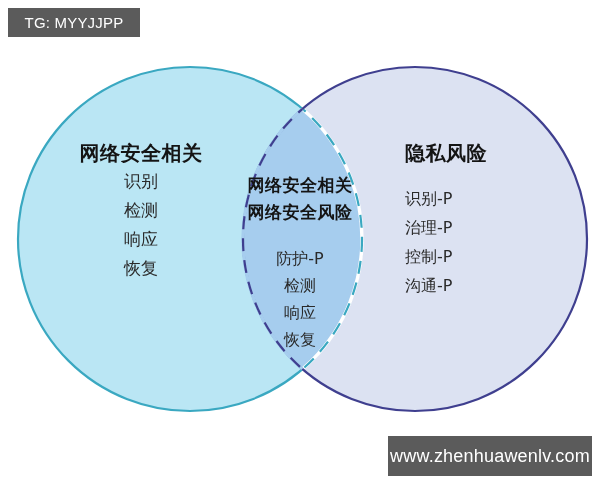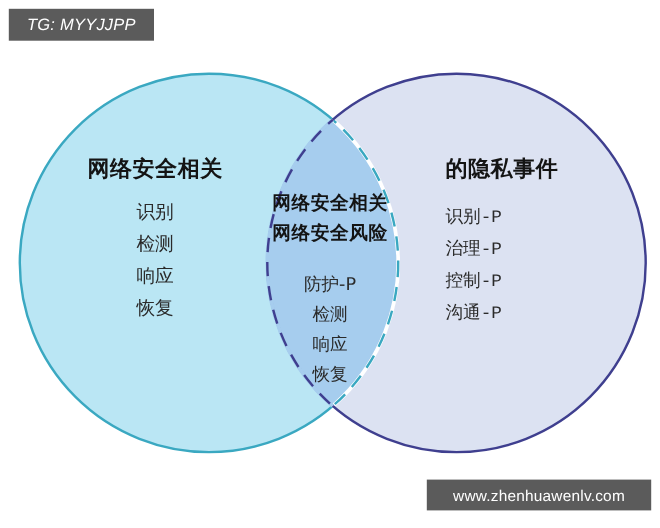--- a/index.html
+++ b/index.html
@@ -60,21 +60,21 @@
   #left-region {
     left: 36px;
     top: 140px;
     width: 210px;
   }
   #left-region .region-title {
     font-size: 20px;
     line-height: 26px;
   }
   #left-region .region-items {
-    margin-top: 16px;
+    margin-top: 4px;
     gap: 7px;
   }
   #left-region .region-item {
     font-size: 17px;
     line-height: 22px;
   }
 
   
   #center-region {
     left: 222px;
@@ -108,50 +108,48 @@
   }
   #right-region .region-items {
     margin-top: 22px;
     gap: 8px;
     padding-left: 27px;
     align-items: flex-start;
   }
   #right-region .region-item {
     font-size: 16px;
     line-height: 21px;
-    font-family: Liberation Mono, monospace;
   }
 
   
   .badge {
     position: absolute;
     background: #5b5b5b;
     color: #ffffff;
     display: flex;
     align-items: center;
     justify-content: center;
     font-family: "Liberation Sans", sans-serif;
   }
 
   #tg-badge {
     left: 8px;
     top: 8px;
     width: 132px;
     height: 29px;
     font-size: 15px;
     letter-spacing: 0.2px;
-    font-style: italic;
   }
 
   #site-badge {
     left: 388px;
     top: 436px;
     width: 204px;
-    height: 28px;
-    font-size: 14px;
+    height: 40px;
+    font-size: 18px;
     letter-spacing: 0.2px;
   }
 </style>
 </head>
 <body>
 
 <div id="canvas">
 
   <svg id="venn" viewBox="0 0 600 480">
     <defs>
@@ -199,21 +197,21 @@
     <div class="region-title">网络安全风险</div>
     <div class="region-items">
       <div class="region-item">防护-P</div>
       <div class="region-item">检测</div>
       <div class="region-item">响应</div>
       <div class="region-item">恢复</div>
     </div>
   </div>
 
   <div class="region" id="right-region">
-    <div class="region-title">的隐私事件</div>
+    <div class="region-title">隐私风险</div>
     <div class="region-items">
       <div class="region-item">识别-P</div>
       <div class="region-item">治理-P</div>
       <div class="region-item">控制-P</div>
       <div class="region-item">沟通-P</div>
     </div>
   </div>
 
   <div class="badge" id="tg-badge">TG: MYYJJPP</div>
 

